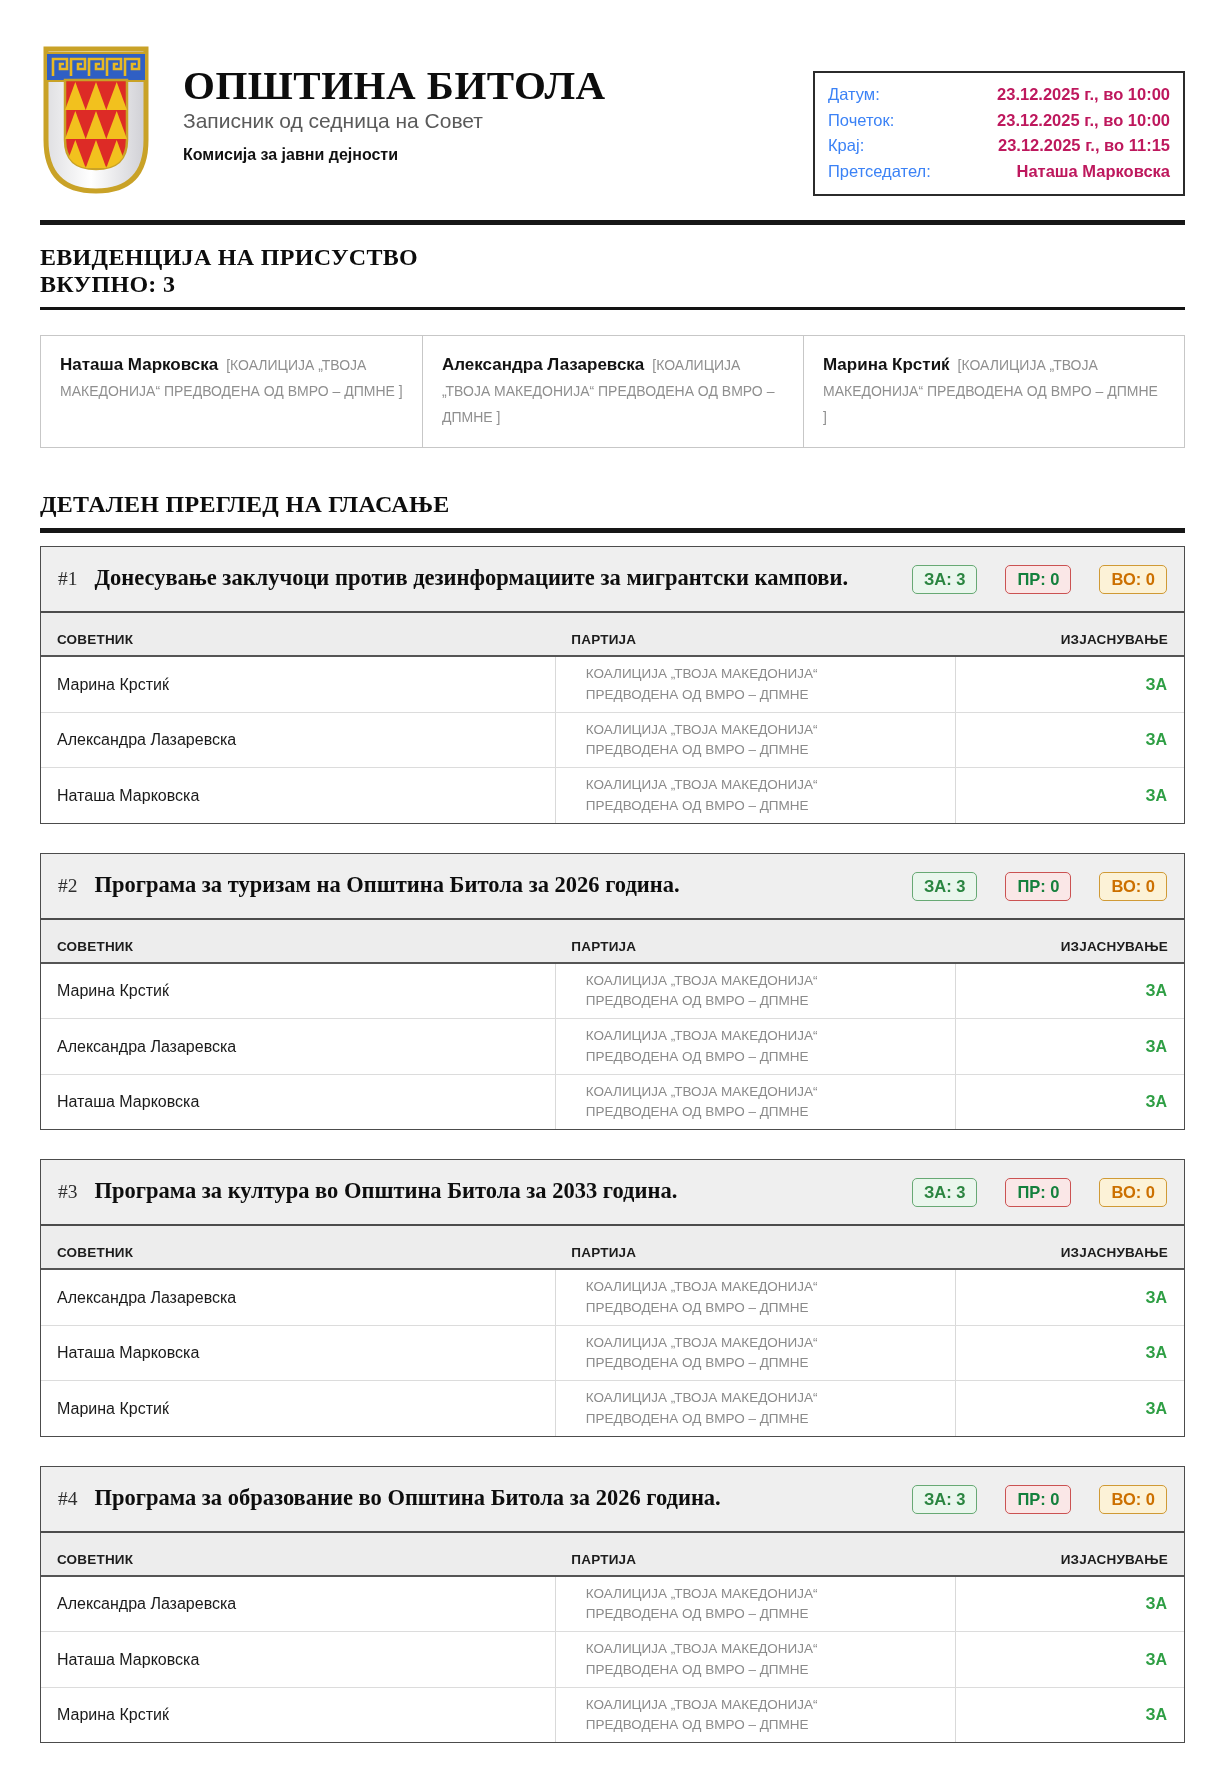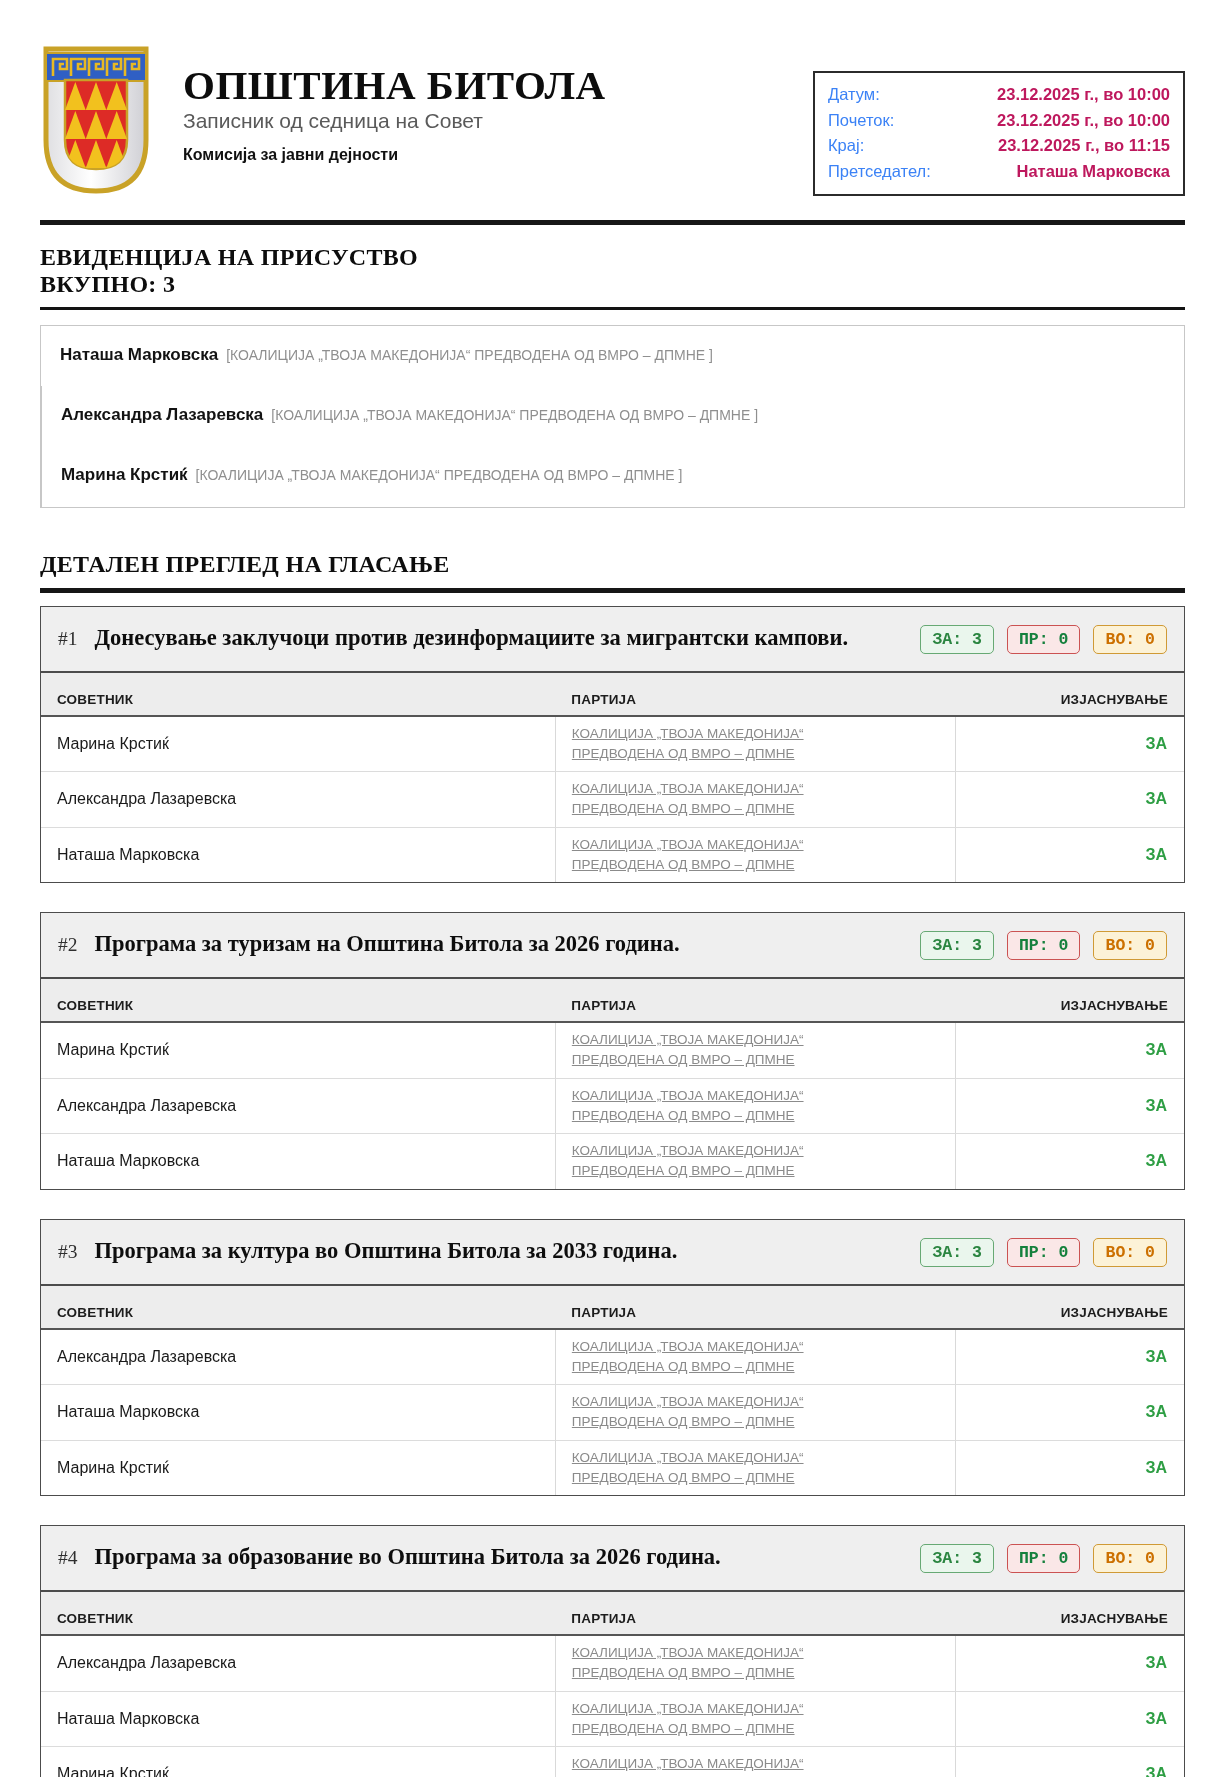--- a/index.html
+++ b/index.html
@@ -36,21 +36,21 @@
 
   
   .section-heading-row { display: flex; justify-content: space-between; align-items: baseline; margin-top: 19px; flex-direction: column; }
   .section-heading, .section-total {
     font-family: "Liberation Serif", serif;
     font-size: 24px; font-weight: bold; color: #0d0d0d; letter-spacing: 0.3px;
   }
   .heading-underline { height: 3px; background: #131313; margin-top: 9px; }
 
   .attendance-grid {
-    margin-top: 15px; display: grid; grid-template-columns: 1fr;
+    margin-top: 25px; display: grid; grid-template-columns: 1fr 1fr 1fr;
     border: 1.5px solid #c7c7c7;
   }
   .attendance-cell { padding: 15px 19px 18px; }
   .attendance-cell + .attendance-cell { border-left: 1px solid #c7c7c7; }
   .attendance-cell p { line-height: 1.6; }
   .member-name { font-size: 17px; font-weight: bold; color: #131313; }
   .member-affiliation { font-size: 14px; color: #8f8f8f; }
 
   
   .voting-heading { margin-top: 43px; }
@@ -61,42 +61,42 @@
     background: #efefef; padding: 15px 17px 17px;
     display: flex; align-items: flex-start;
     border-bottom: 2px solid #4c4c4c;
   }
   .item-title-wrap {
     flex: 1; padding-right: 26px;
     font-family: "Liberation Serif", serif; font-size: 22.5px; line-height: 1.42;
   }
   .item-number { font-size: 19.5px; color: #2e2e2e; margin-right: 17px; }
   .item-title { font-weight: bold; color: #0d0d0d; }
-  .badges { display: flex; gap: 13px; padding-top: 3px; font-family: Liberation Mono, monospace; }
+  .badges { display: flex; gap: 28px; padding-top: 3px; }
   .badge {
     border-radius: 5px; padding: 4px 11px;
     font-weight: bold; font-size: 16.5px; white-space: nowrap;
   }
   .badge-za { background: #eaf6ed; border: 1.5px solid #67a974; color: #2a8540; }
   .badge-pr { background: #fae7e7; border: 1.5px solid #cb5252; color: #15803d; }
   .badge-vo { background: #fcf2d7; border: 1.5px solid #d09a35; color: #cc7000; }
 
   table.vote-table { width: 100%; border-collapse: collapse; }
   .vote-table thead th {
     background: #ededed; font-size: 13.5px; font-weight: bold; color: #1d1d1d;
     text-align: left; padding: 19px 16px 8px; border-bottom: 2.5px solid #555;
     letter-spacing: 0.2px;
   }
   .vote-table thead th.col-vote { text-align: right; }
   .vote-table tbody td { vertical-align: middle; border-bottom: 1px solid #dcdcdc; }
   .vote-table tbody tr:last-child td { border-bottom: none; }
   .cell-councillor { width: 45%; font-size: 16px; color: #1a1a1a; padding: 10px 16px; }
   .cell-party {
     width: 35%; font-size: 13.5px; color: #8b8b8b; line-height: 1.5;
-    padding: 7px 16px; border-left: 1px solid #d9d9d9; text-decoration: underline;
+    padding: 7px 30px; border-left: 1px solid #d9d9d9;
   }
   .party-text { max-width: 252px; }
   .cell-vote {
     width: 20%; text-align: right; font-weight: bold; font-size: 16px;
     color: #2e9e44; padding: 10px 17px; border-left: 1px solid #d9d9d9;
   }
 </style>
 </head>
 <body>
 

